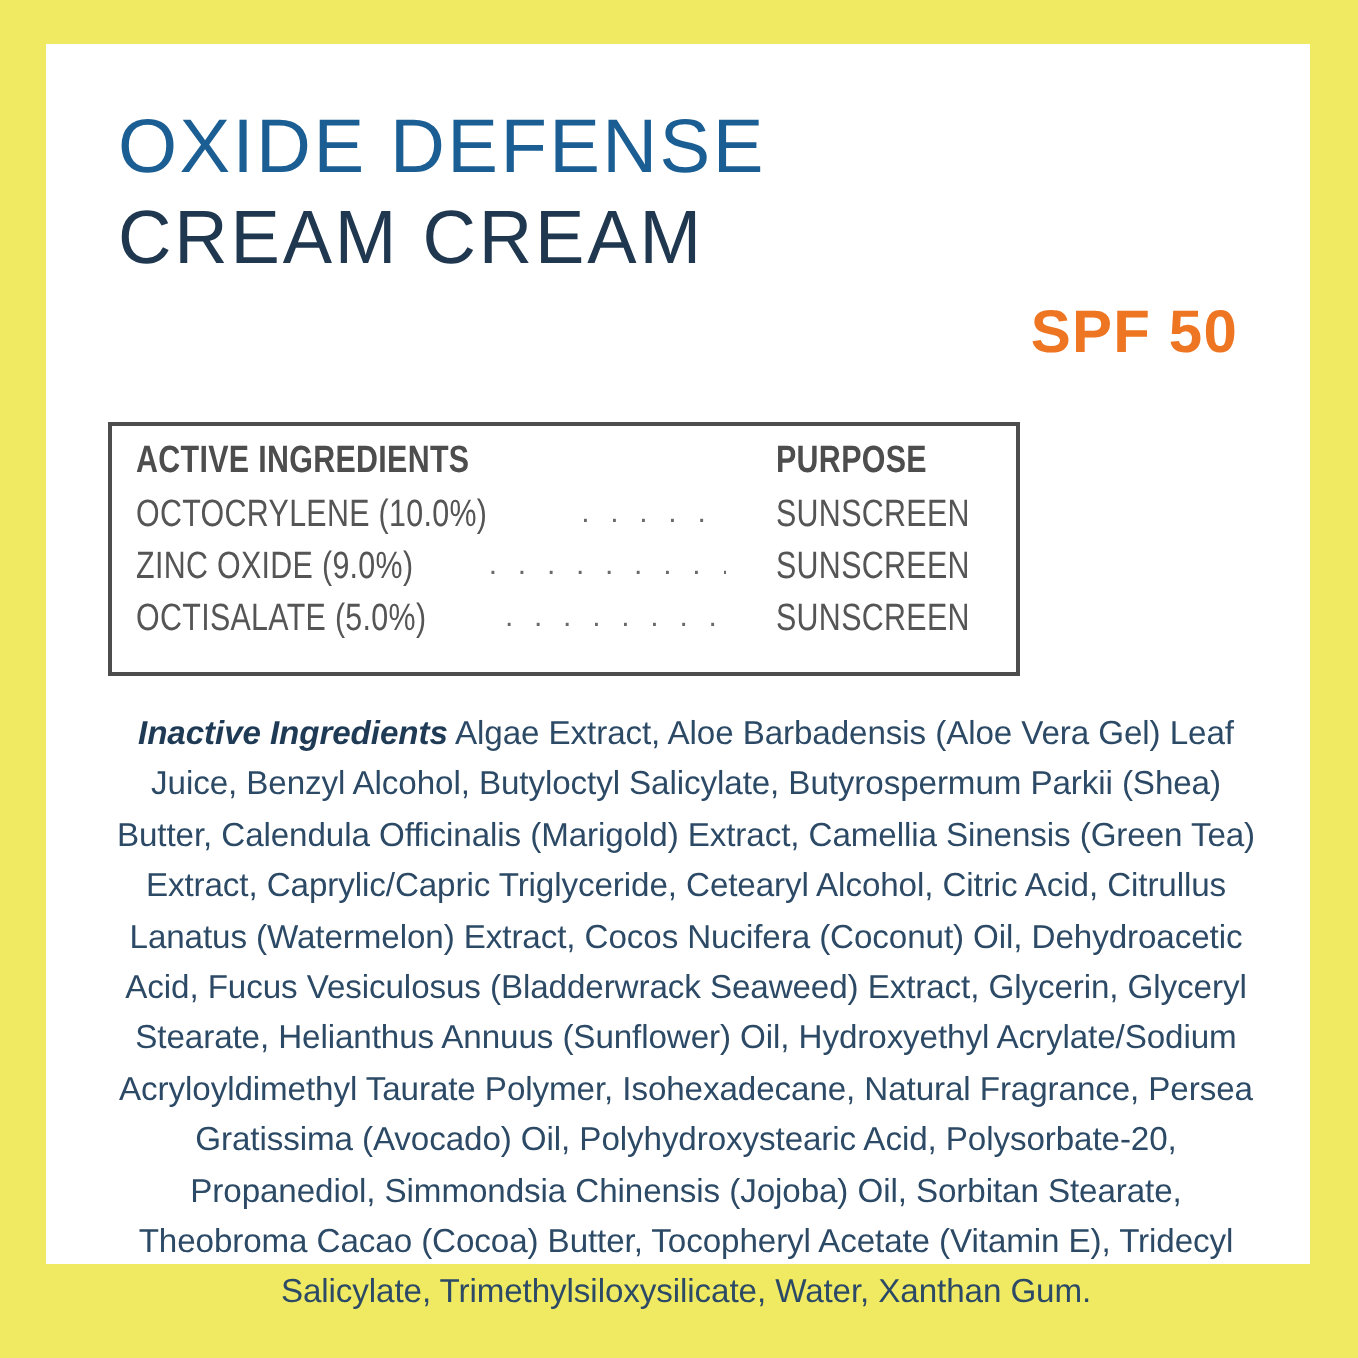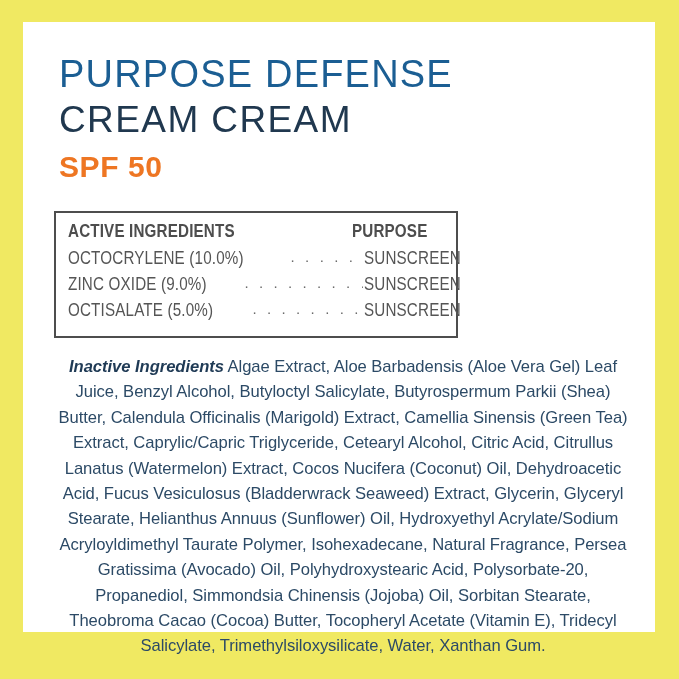--- a/index.html
+++ b/index.html
@@ -60,28 +60,29 @@
 
   .spf-line {
     font-family: "Liberation Sans", sans-serif;
     font-size: 30px;
     line-height: 40px;
     letter-spacing: 0.6px;
     font-weight: bold;
     color: #ee7623;
     margin-top: 6px;
     white-space: nowrap;
+    text-align: right;
   }
 
   
   .active-box {
     position: absolute;
     left: 31px;
     top: 189px;
-    width: 404px;
+    width: 456px;
     height: 127px;
     border: 2px solid #4d4d4d;
     box-sizing: border-box;
     background: #ffffff;
   }
 
   .active-table {
     position: absolute;
     left: 12px;
     top: 7px;
@@ -148,20 +149,21 @@
 
   .col-left {
     width: 296px;
     display: flex;
     align-items: baseline;
   }
 
   .col-right {
     width: 98px;
     text-align: left;
+    margin-left: 24px;
   }
 
   
   .inactive-block {
     position: absolute;
     left: 30px;
     top: 332px;
     width: 580px;
     font-family: "Liberation Sans", sans-serif;
     font-size: 16.6px;
@@ -177,21 +179,21 @@
     color: #1f3a55;
   }
 </style>
 </head>
 <body>
 
 <div class="label-canvas">
   <div class="label-inner">
 
     <div class="title-block">
-      <div class="brand-line-1">PURPOSE DEFENSE</div>
+      <div class="brand-line-1">OXIDE DEFENSE</div>
       <div class="brand-line-2">CREAM CREAM</div>
       <div class="spf-line">SPF 50</div>
     </div>
 
     <div class="active-box">
       <div class="active-table">
 
         <div class="act-row head-row">
           <div class="col-left">
             <span class="act-cond act-head-left">ACTIVE INGREDIENTS</span>

